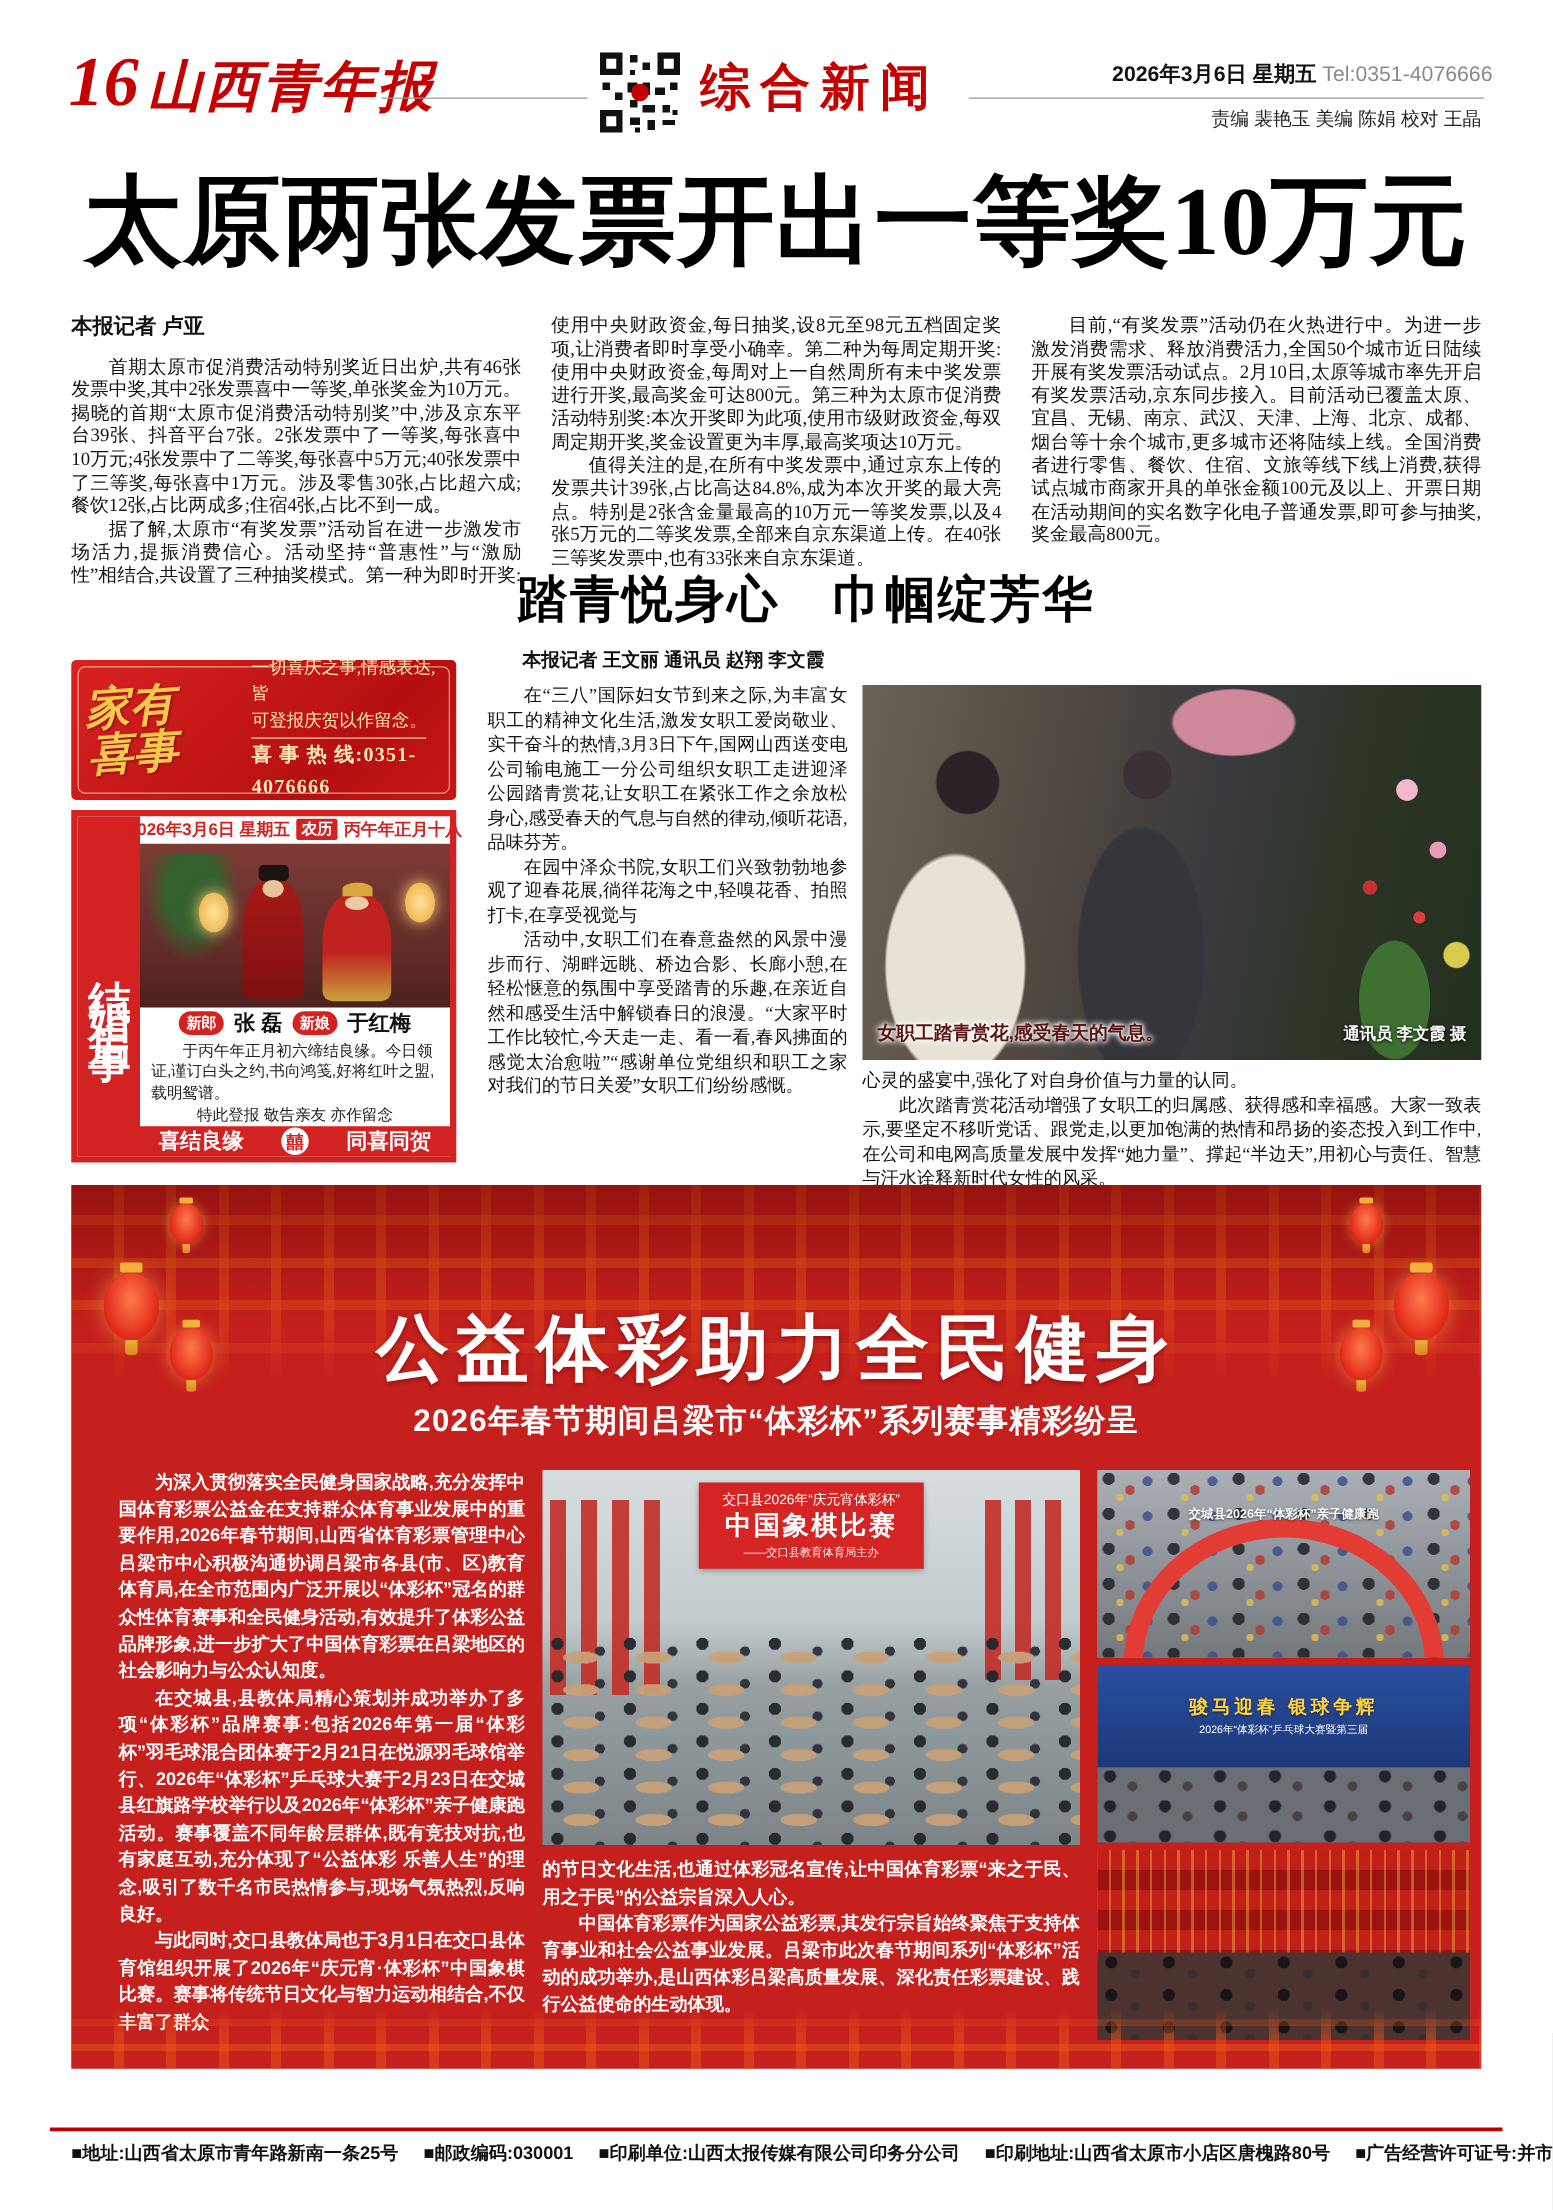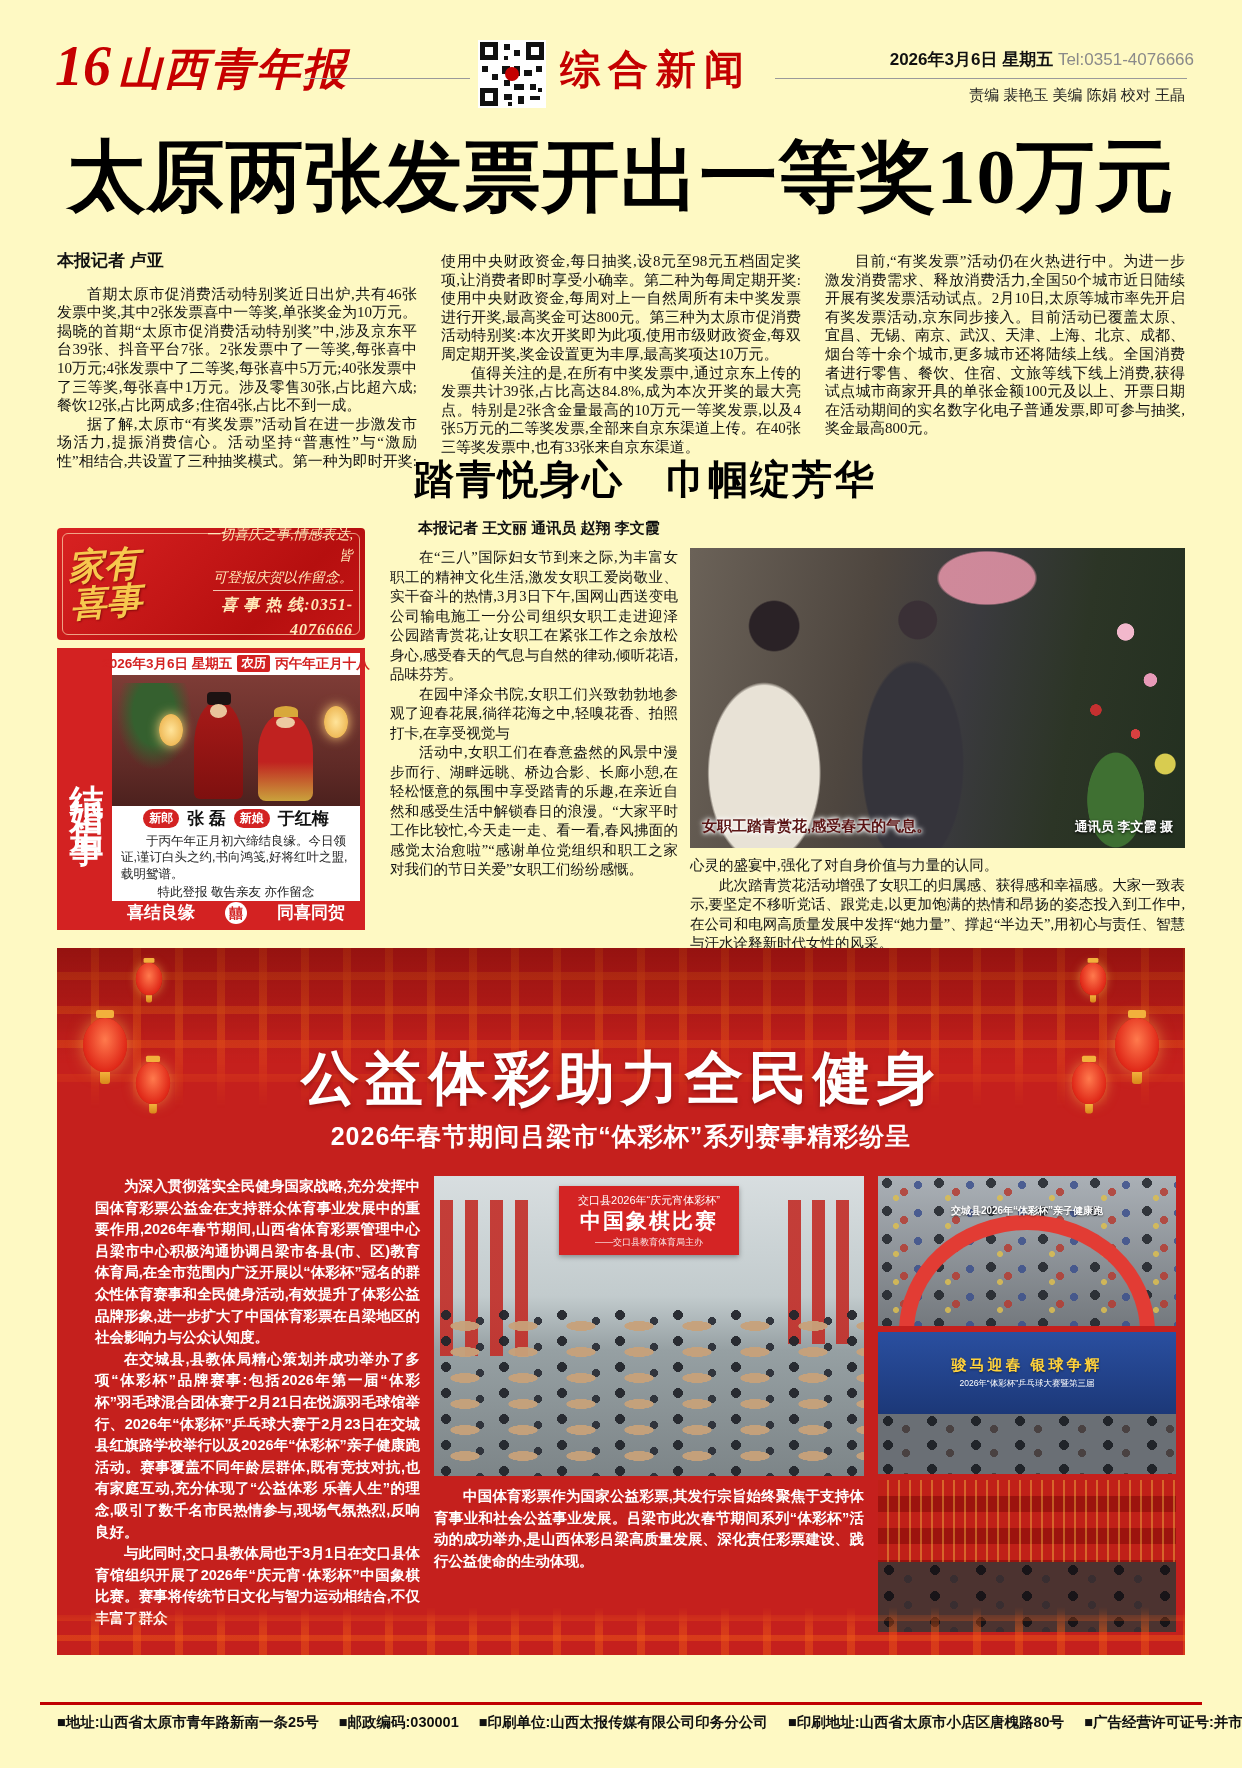--- a/index.html
+++ b/index.html
@@ -1,16 +1,16 @@
 <!DOCTYPE html>
 <html><head>
 <meta charset="utf-8">
 <style>
   html,body{margin:0;padding:0;background:#e8e8e8;}
-  .page{position:relative;width:1242px;height:1768px;margin:0 auto;background:#fef9c3;overflow:hidden;
+  .page{position:relative;width:1242px;height:1768px;margin:0 auto;background:#ffffff;overflow:hidden;
         font-family:"Liberation Serif","DejaVu Serif",serif;color:#111;}
   .abs{position:absolute;}
 
   
   .pagenum{left:55px;top:38px;font-size:56px;font-weight:900;color:#c60000;font-style:italic;line-height:1;}
   .masthead{left:118px;top:48px;font-size:44px;font-weight:900;font-style:italic;color:#c60000;letter-spacing:2px;line-height:1;}
   .hrule{height:1px;background:#9a9a9a;}
   .rule1{left:305px;top:78px;width:165px;}
   .rule2{left:775px;top:78px;width:412px;}
   .qrbox{left:478px;top:40px;width:68px;height:68px;}
@@ -25,21 +25,21 @@
              font-size:15px;line-height:18.6px;text-align:justify;overflow:hidden;}
   .lead-body p{margin:0;text-indent:2em;}
   .lead-byline{font-size:17px;font-weight:bold;margin:0 0 14px 0;font-family:"Liberation Sans",sans-serif;}
 
   
   .happy-ad{left:57px;top:528px;width:308px;height:112px;background:linear-gradient(135deg,#d92222,#b60f0f 70%,#c51616);
             border-radius:4px;display:flex;align-items:center;padding:0 12px;box-sizing:border-box;gap:10px;overflow:hidden;}
   .happy-ad::before{content:"";position:absolute;inset:5px;border:1px solid rgba(255,235,190,.65);border-radius:6px;pointer-events:none;}
   .ad-calligraphy{width:2.15em;font-size:36px;line-height:1.02;font-weight:900;font-style:italic;color:#f7c84e;
                   text-shadow:1px 1px 2px rgba(90,0,0,.6);transform:rotate(-4deg);word-break:break-all;}
-  .ad-lines{flex:1;color:#ffe9b8;font-style:italic;font-size:14px;line-height:1.55;text-align:right;margin-left:45px;}
+  .ad-lines{flex:1;color:#ffe9b8;font-size:14px;line-height:1.55;text-align:left;margin-left:45px;}
   .ad-line2,.ad-line3{border-bottom:1px solid rgba(255,245,220,.8);display:inline-block;padding-bottom:1px;}
   .ad-line3{font-size:16px;font-weight:bold;letter-spacing:1px;margin-top:2px;}
 
   
   .wedding-box{left:57px;top:648px;width:308px;height:282px;border:5px solid #d32222;background:#fff;
                box-sizing:border-box;display:flex;font-family:"Liberation Sans",sans-serif;}
   .wedding-strip{width:50px;background:#d32222;color:#fff;display:flex;align-items:center;justify-content:center;}
   .wedding-strip span{writing-mode:vertical-rl;font-size:34px;font-weight:900;letter-spacing:16px;}
   .wedding-main{flex:1;display:flex;flex-direction:column;min-width:0;}
   .wedding-datebar{height:25px;display:flex;align-items:center;justify-content:center;gap:5px;
@@ -326,20 +326,21 @@
           <div class="chess-banners-l"></div>
           <div class="chess-banners-r"></div>
           <div class="chess-banner">
             <div class="l1">交口县2026年“庆元宵体彩杯”</div>
             <div class="l2">中国象棋比赛</div>
             <div class="l3">——交口县教育体育局主办</div>
           </div>
           <div class="hall-floor"></div>
         </div>
         <div class="lot-text" style="margin-top:10px;">
+          <p class="noindent">的节日文化生活,也通过体彩冠名宣传,让中国体育彩票“来之于民、用之于民”的公益宗旨深入人心。</p>
           <p>中国体育彩票作为国家公益彩票,其发行宗旨始终聚焦于支持体育事业和社会公益事业发展。吕梁市此次春节期间系列“体彩杯”活动的成功举办,是山西体彩吕梁高质量发展、深化责任彩票建设、践行公益使命的生动体现。</p>
         </div>
       </div>
 
       <div class="lot-right">
         <div class="run-photo">
           <div class="arch"></div>
           <div class="arch-label">交城县2026年“体彩杯”亲子健康跑</div>
         </div>
         <div class="tt-photo">

